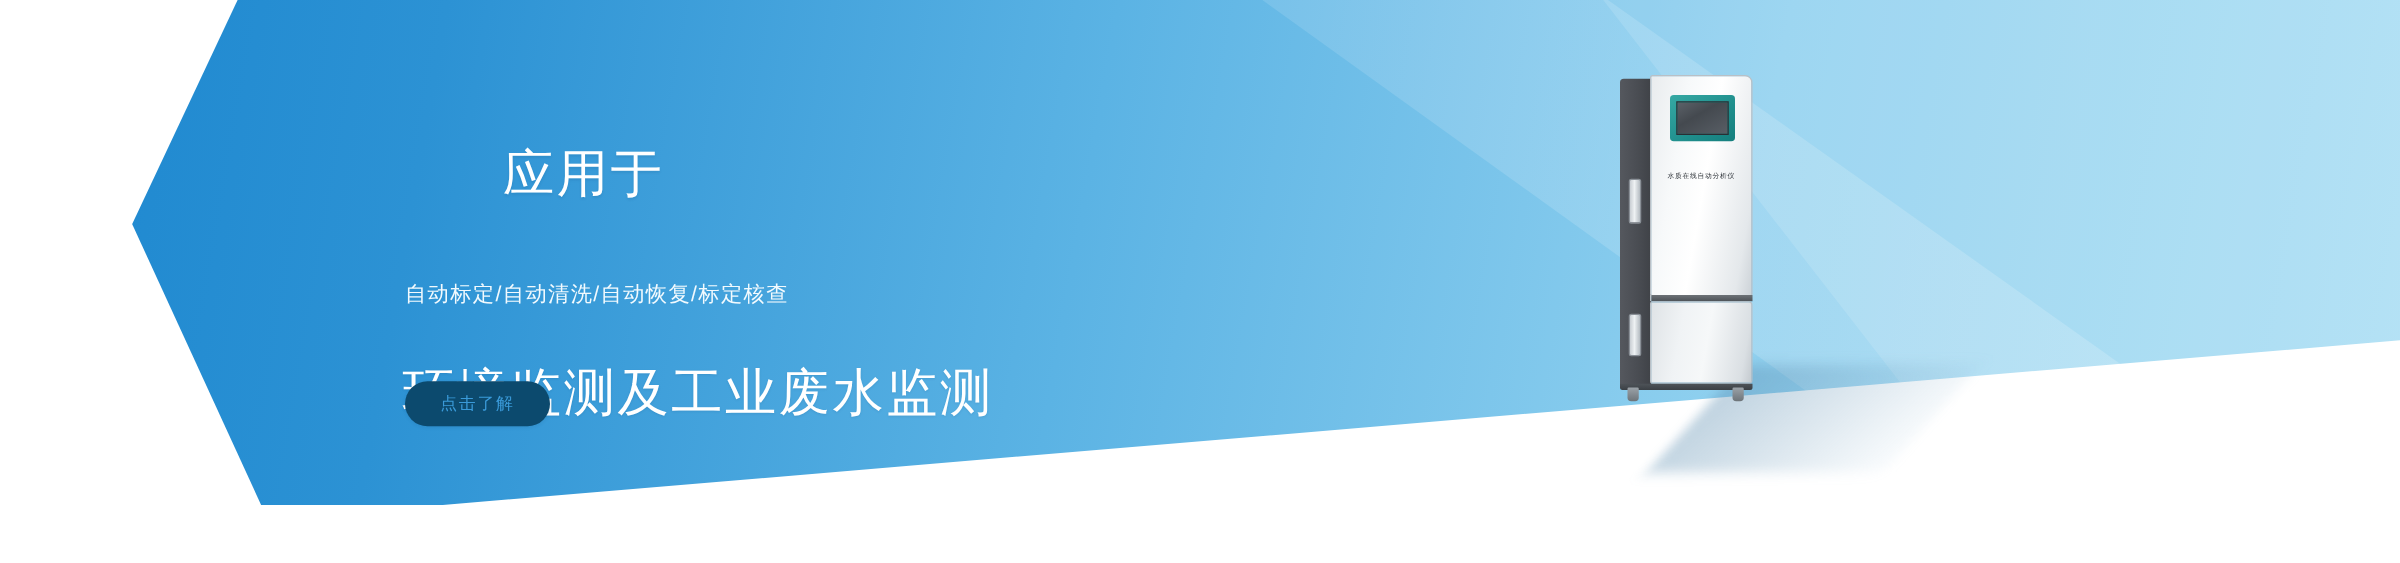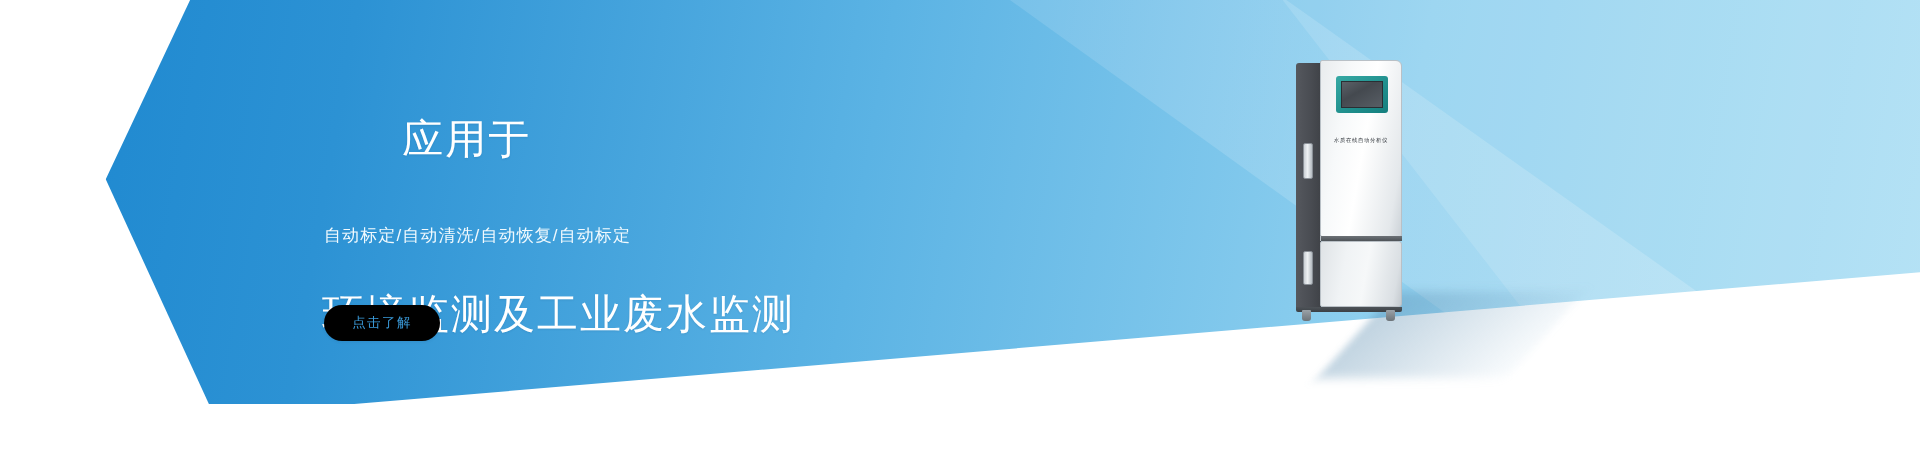--- a/index.html
+++ b/index.html
@@ -88,21 +88,21 @@
     top:224px; left:2px;
     color:#f2fafe;
     font-size:17px;
     letter-spacing:1.1px;
     font-weight:400;
   }
   .cta{
     position:absolute;
     top:305px; left:2px;
     width:116px; height:36px;
-    background:#000000;
+    background:#0c4a6e;
     border:none;
     border-radius:20px;
     color:#3a9ad9;
     font-size:13.5px;
     letter-spacing:1.4px;
     font-family:inherit;
     cursor:pointer;
     box-shadow:0 1px 3px rgba(0,50,90,0.10);
     display:flex; align-items:center; justify-content:center;
     padding:0;
@@ -229,21 +229,21 @@
   <div class="wedge-left"></div>
   <div class="curve-left"></div>
 
   <div class="content">
 
     <div class="headline">
       <span>应用于</span><br>
       <span class="l2">环境监测及工业废水监测</span>
     </div>
 
-    <div class="subtitle">自动标定/自动清洗/自动恢复/自动标定</div>
+    <div class="subtitle">自动标定/自动清洗/自动恢复/标定核查</div>
 
     <button class="cta">点击了解</button>
   </div>
 
   <div class="machine-wrap">
     <div class="shadow"></div>
 
     <div class="cabinet">
       <div class="side-panel">
         <div class="side-handle"></div>

